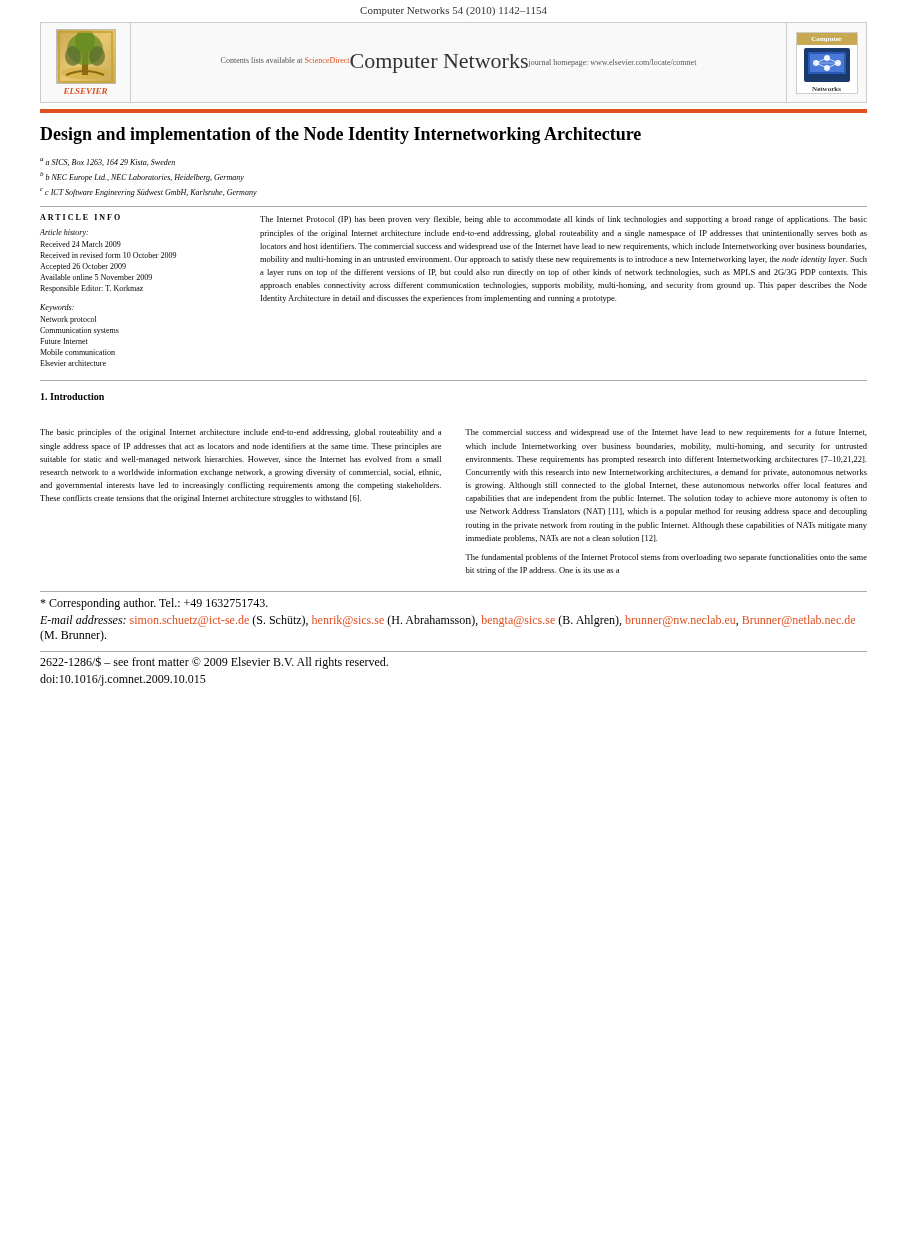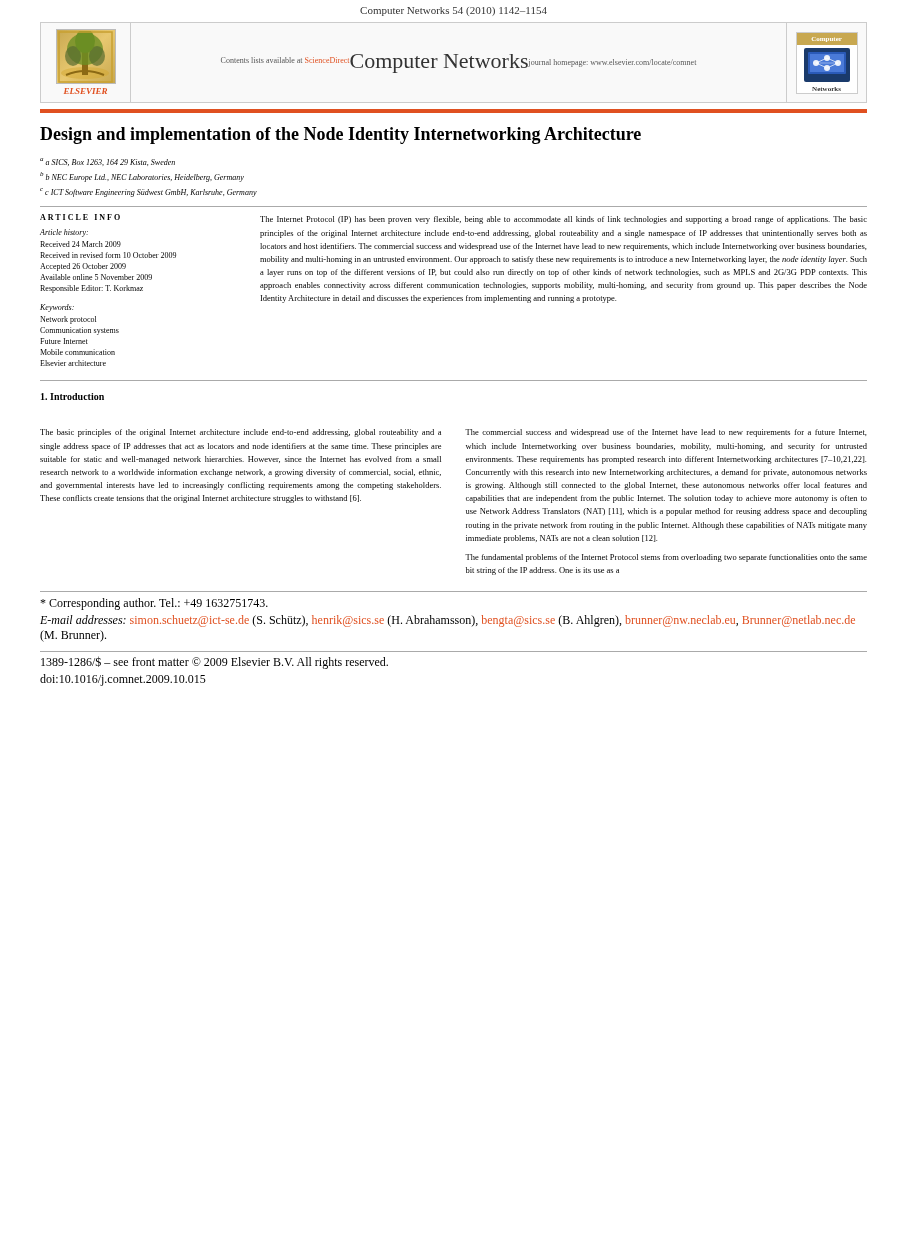--- a/index.html
+++ b/index.html
@@ -411,17 +411,17 @@
     <div class="footnote-text">* Corresponding author. Tel.: +49 1632751743.</div>
     <div class="footnote-text">
       <em><span>E-mail addresses:</span></em>
       <span>
         <span class="footnote-link">simon.schuetz@ict-se.de</span> (S. Schütz), <span class="footnote-link">henrik@sics.se</span> (H. Abrahamsson), <span class="footnote-link">bengta@sics.se</span> (B. Ahlgren), <span class="footnote-link">brunner@nw.neclab.eu</span>, <span class="footnote-link">Brunner@netlab.nec.de</span> (M. Brunner).
       </span>
     </div>
   </div>
 
   <div class="page-footer">
-    <div class="footnote-text">1389-1286/$ – see front matter © 2009 Elsevier B.V. All rights reserved.</div>
+    <div class="footnote-text">2622-1286/$ – see front matter © 2009 Elsevier B.V. All rights reserved.</div>
     <div class="footnote-text">doi:10.1016/j.comnet.2009.10.015</div>
   </div>
 
 </div>
 
 </body></html>

